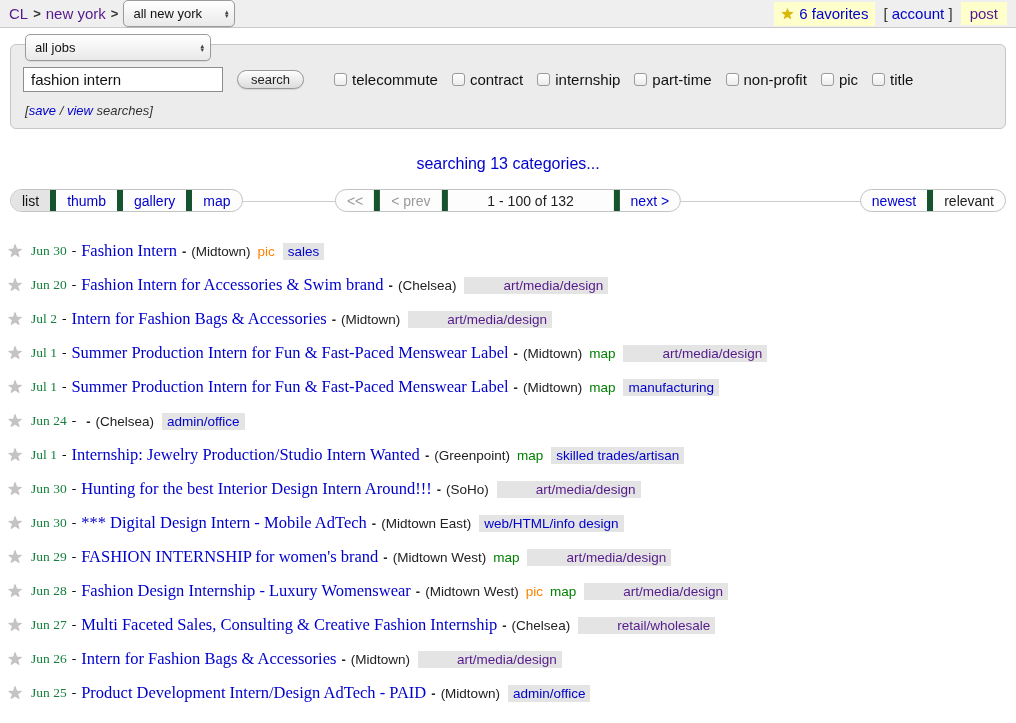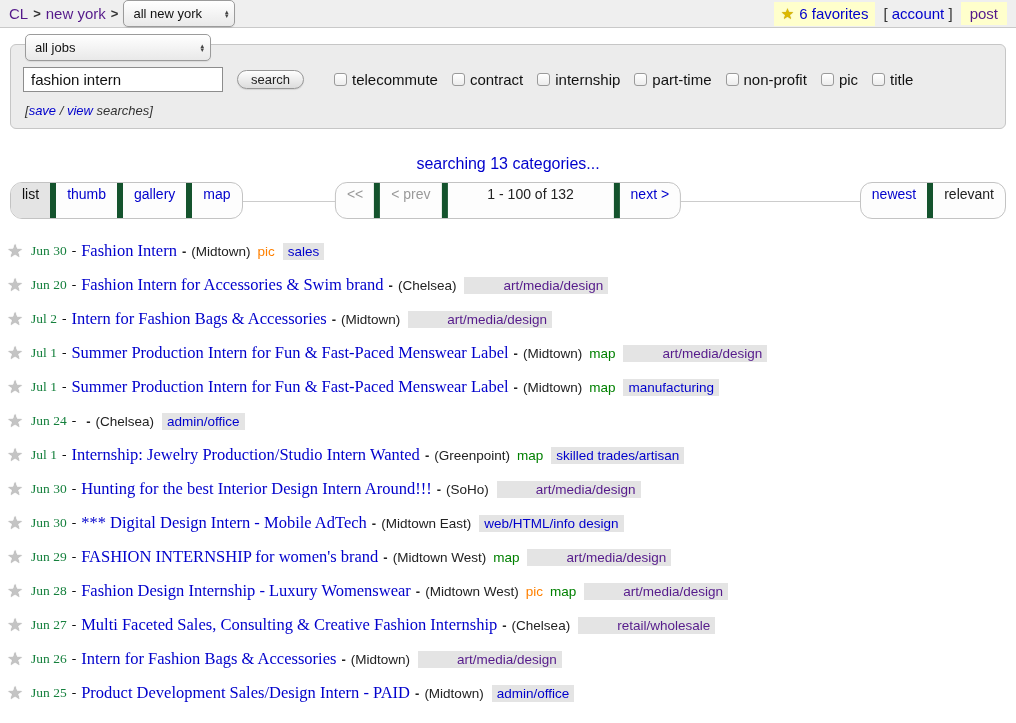--- a/index.html
+++ b/index.html
@@ -71,21 +71,21 @@
 
   
   .toolbar { position: relative; margin: 0 10px; height: 23px; display: flex; align-items: center; }
   .toolbar::before {
     content: ""; position: absolute; left: 0; right: 0; top: 50%;
     border-top: 1px solid #ccc;
   }
   .pill {
     display: inline-flex; align-items: stretch; position: relative; z-index: 1;
     background: #fdfdfd; border: 1px solid #c3c3c3; border-radius: 12px;
-    overflow: hidden; font-size: 14px; height: 37px; line-height: 20px;
+    overflow: hidden; font-size: 14px; height: 23px; line-height: 20px;
   }
   .pill-item { padding: 1px 11px; border-left: 6px solid #14532d; color: #0000cc; white-space: nowrap; }
   .pill-item:first-child { border-left: none; }
   .pill-item.sel { background: #e4e4e4; color: #111; }
   .pill-item.dim { color: #9a9a9a; }
   .pill-item.dark { color: #222; }
   .pager { position: absolute; left: 50%; transform: translateX(-50%); z-index: 1; }
   .range-box { min-width: 172px; text-align: center; color: #222; }
   .sort-pill { margin-left: auto; }
 
@@ -344,19 +344,19 @@
     <span class="dash2">-</span>
     <span class="hood">(Midtown)</span>
 
     <a class="category visited">art/media/design</a>
   </div>
 
   <div class="row">
     <span class="star">★</span>
     <span class="date">Jun 25</span>
     <span class="dash1">-</span>
-    <a class="title">Product Development Sales/Design Intern - PAID</a>
+    <a class="title">Product Development Intern/Design AdTech - PAID</a>
     <span class="dash2">-</span>
     <span class="hood">(Midtown)</span>
 
     <a class="category">admin/office</a>
   </div>
 </div>
 
 </body></html>

